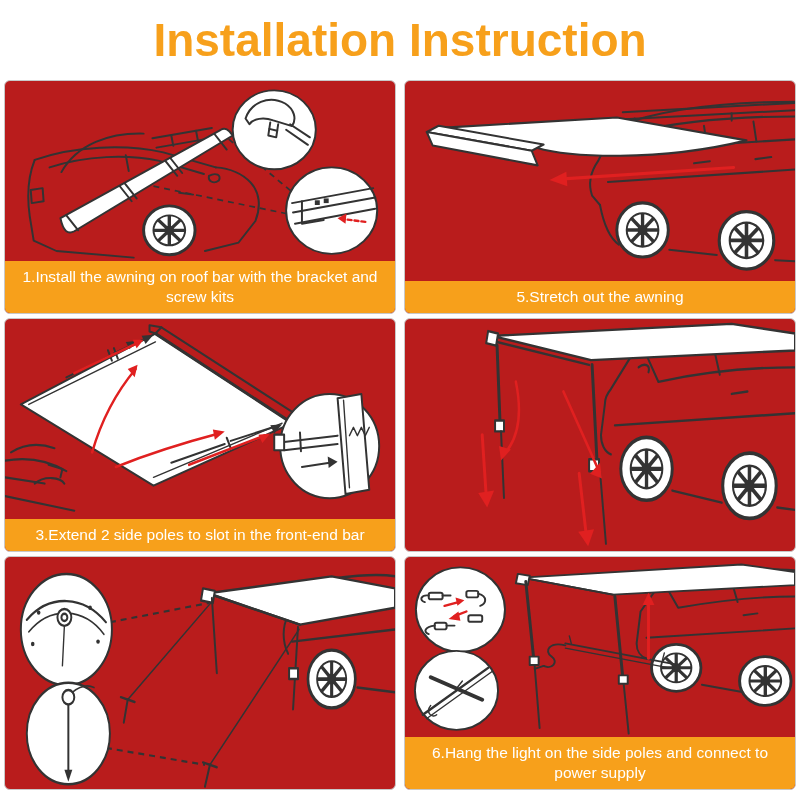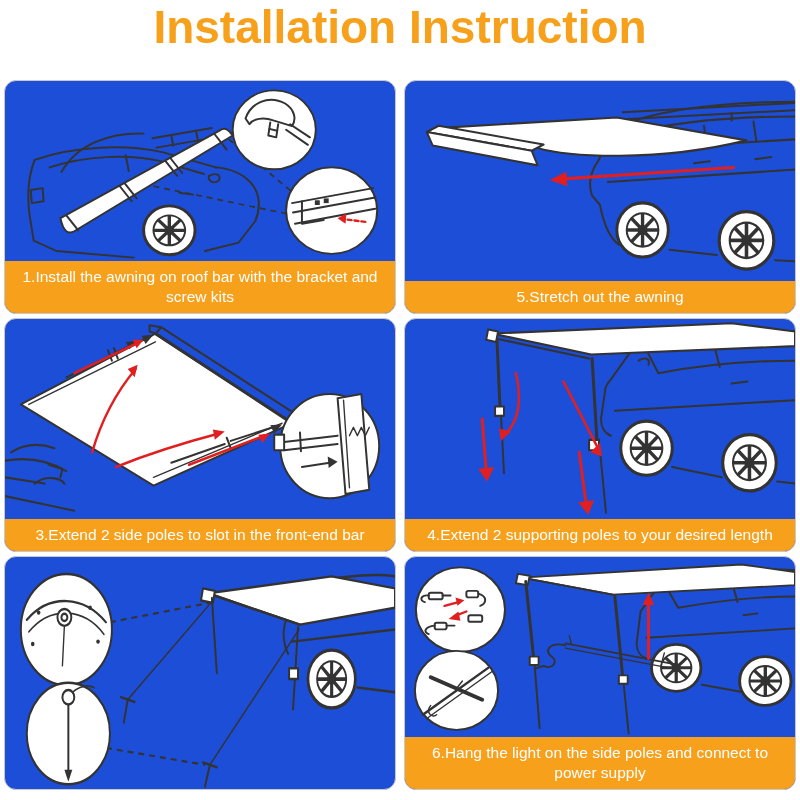--- a/index.html
+++ b/index.html
@@ -5,25 +5,25 @@
   :root{
     --accent:#F7A01B;
     --arrow:#E02020;
     --line:#333333;
     --border:#C8C8C8;
     --caption_text:#FFFFFF;
   }
   *{margin:0;padding:0;box-sizing:border-box}
   html,body{width:800px;height:800px;background:#fff;overflow:hidden;
     font-family:"Liberation Sans", sans-serif;}
-  .header{height:80px;display:flex;justify-content:center}
+  .header{height:80px;display:flex;align-items:center;justify-content:center}
   .title{font-size:46px;font-weight:bold;color:var(--accent);letter-spacing:0px;white-space:nowrap}
   .grid{height:715px;display:grid;grid-template-columns:1fr 1fr;grid-template-rows:1fr 1fr 1fr;
     gap:4px 8px;padding:0 4px 5px 4px}
-  .panel{border:1px solid var(--border);border-radius:12px;background:#1d4ed8;overflow:hidden;
+  .panel{border:1px solid var(--border);border-radius:6px;background:#b91c1c;overflow:hidden;
     display:flex;flex-direction:column}
   .art{flex:1;overflow:hidden;position:relative}
   .art svg{width:100%;height:100%;display:block}
   .caption{background:var(--accent);color:var(--caption_text);font-size:15.5px;line-height:1.28;
     text-align:center;padding:6px 10px;min-height:32px;display:flex;align-items:center;justify-content:center}
   
   .ln{stroke:var(--line);fill:none;stroke-width:2;stroke-linecap:round;stroke-linejoin:round}
   .thin{stroke:var(--line);fill:none;stroke-width:1.4;stroke-linecap:round}
   .wfill{fill:#fff;stroke:var(--line);stroke-width:2;stroke-linejoin:round}
   .dash{stroke:var(--line);stroke-width:1.8;stroke-dasharray:6 5;fill:none}
@@ -235,21 +235,20 @@
           <path d="M160,60 Q182,100 196,126"></path>
         </g>
         <polygon class="redf" points="97,117 95,105 107,108"></polygon>
         <polygon class="redf" points="199,132 187,128 197,119"></polygon>
         <line class="redw" x1="78" y1="96" x2="82" y2="146"></line>
         <polygon class="redf" points="83,156 74,144 90,142"></polygon>
         <line class="redw" x1="176" y1="128" x2="183" y2="178"></line>
         <polygon class="redf" points="185,188 175,176 191,174"></polygon>
       </svg>
     </div>
-    <div class="caption">4.Extend 2 supporting poles to your desired length</div>
   </section>
 
   <section class="panel">
     <div class="art">
       <svg viewBox="0 0 394 192" preserveAspectRatio="none">
         <g class="ln">
           <path d="M298,24 C340,14 380,14 394,16"></path>
           <path d="M298,24 L286,48 C280,58 280,70 286,80"></path>
           <path d="M304,28 L312,46 L380,38 L394,36"></path>
           <path d="M290,70 L394,60"></path>

